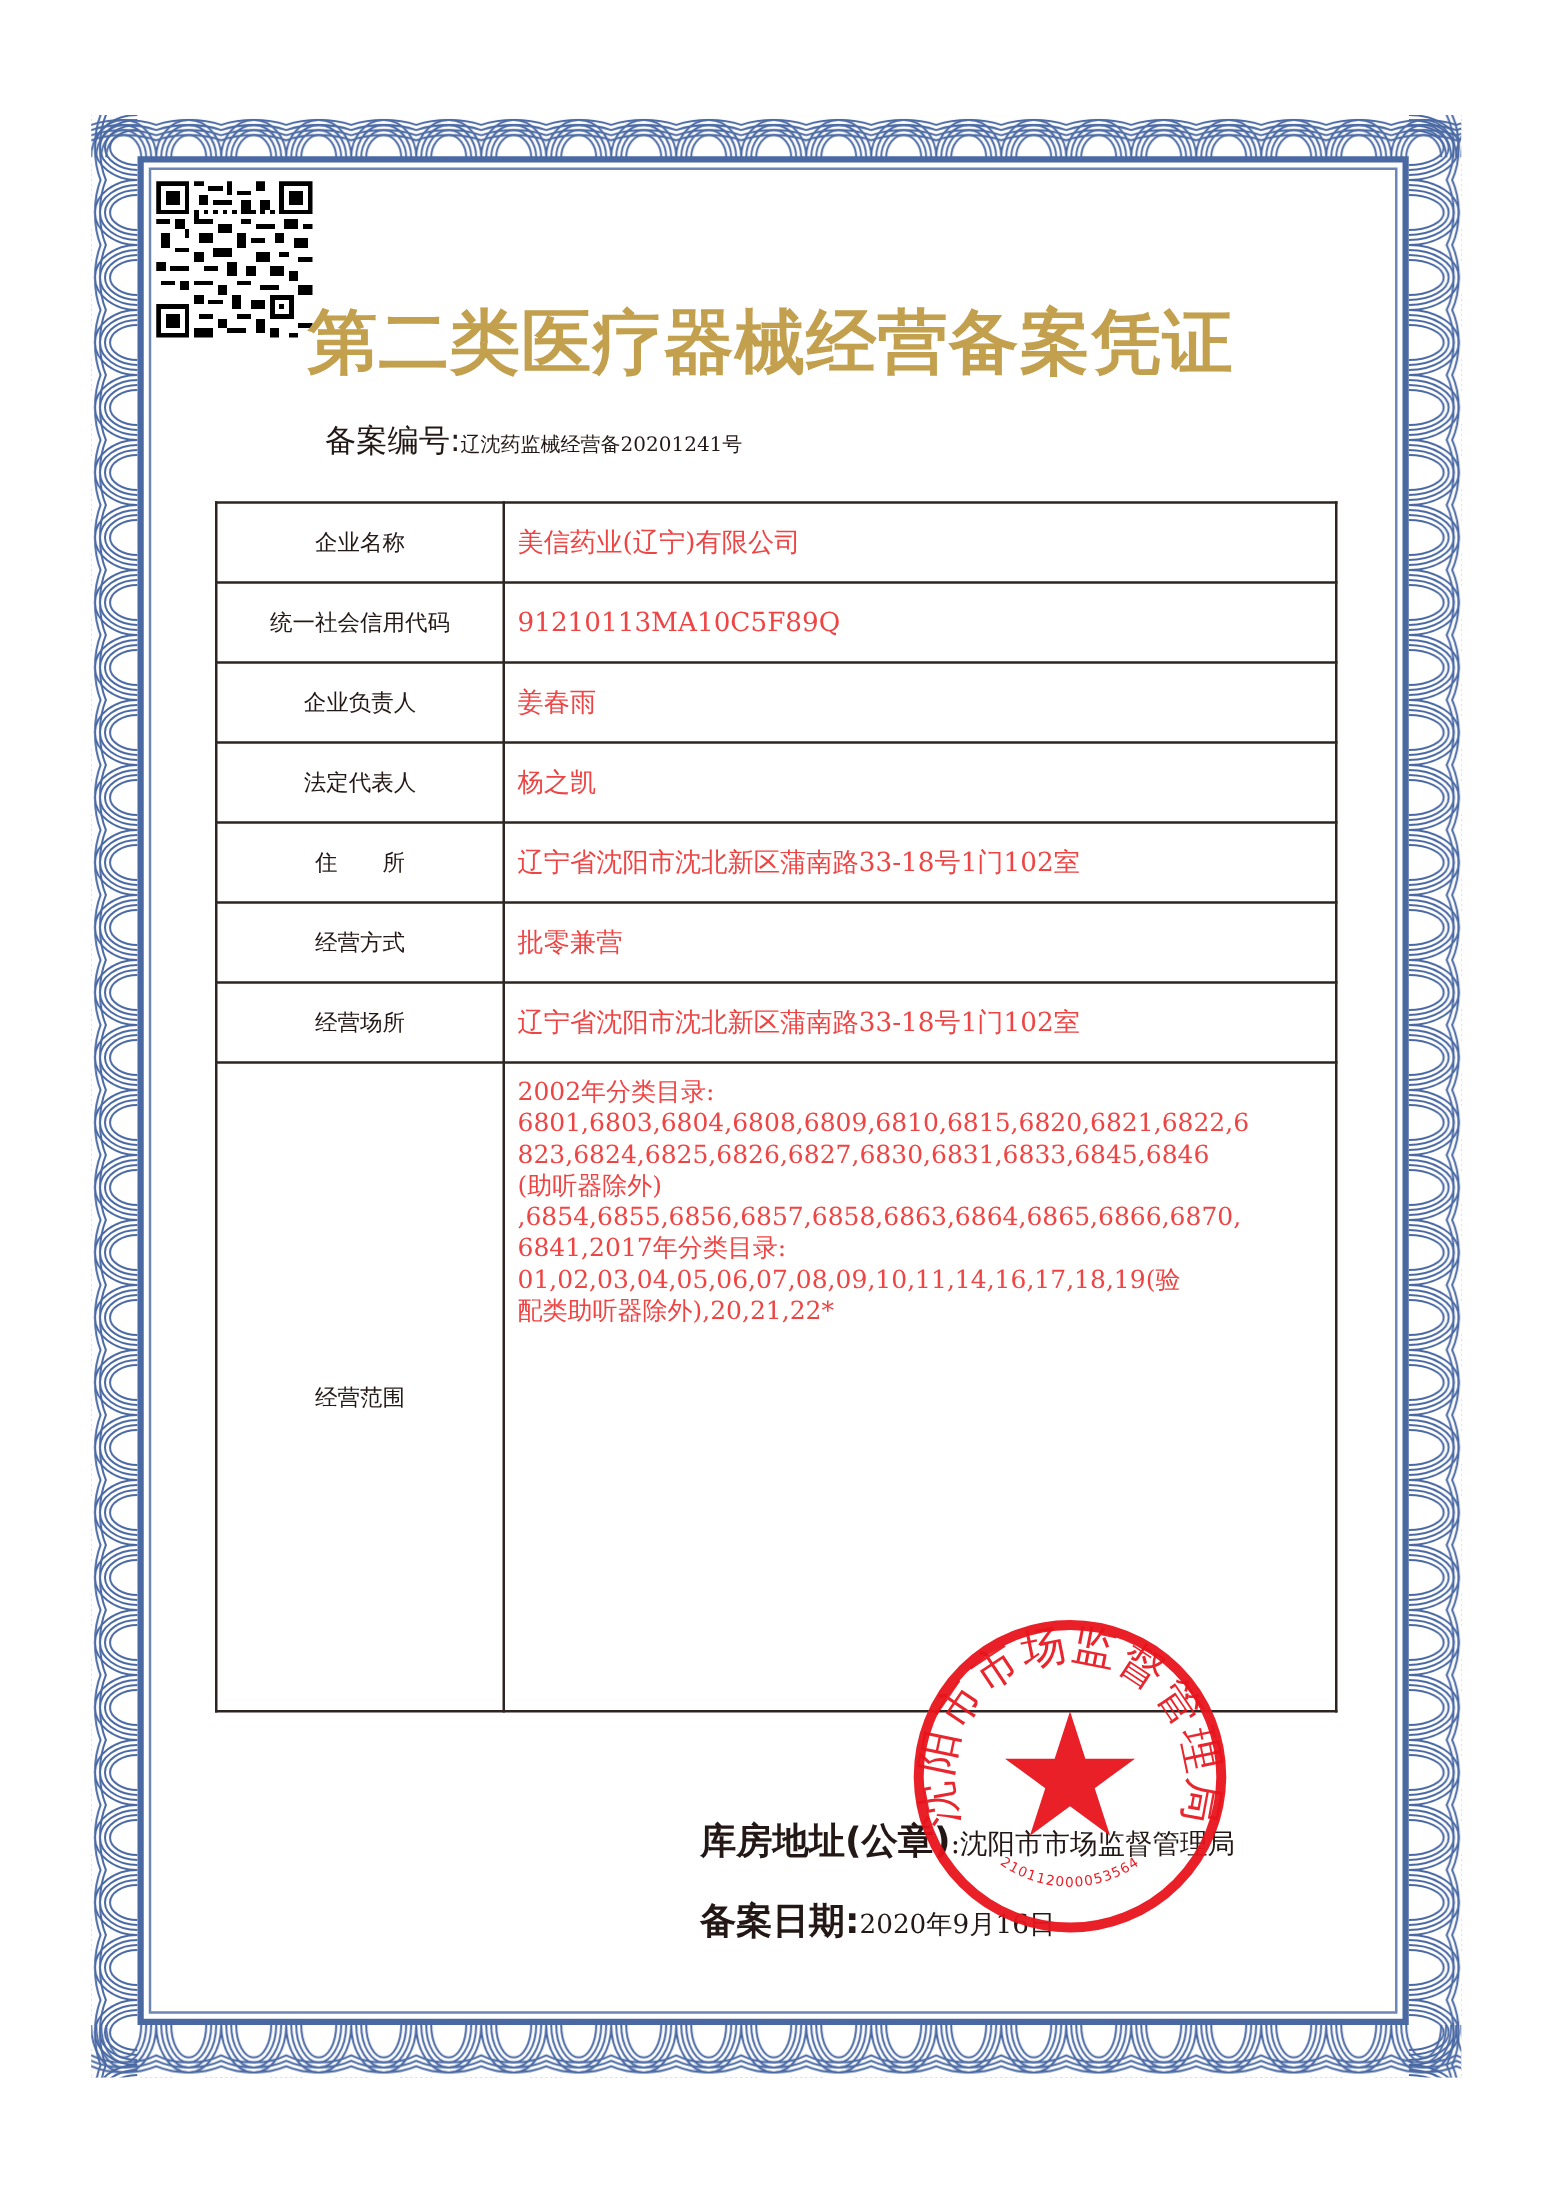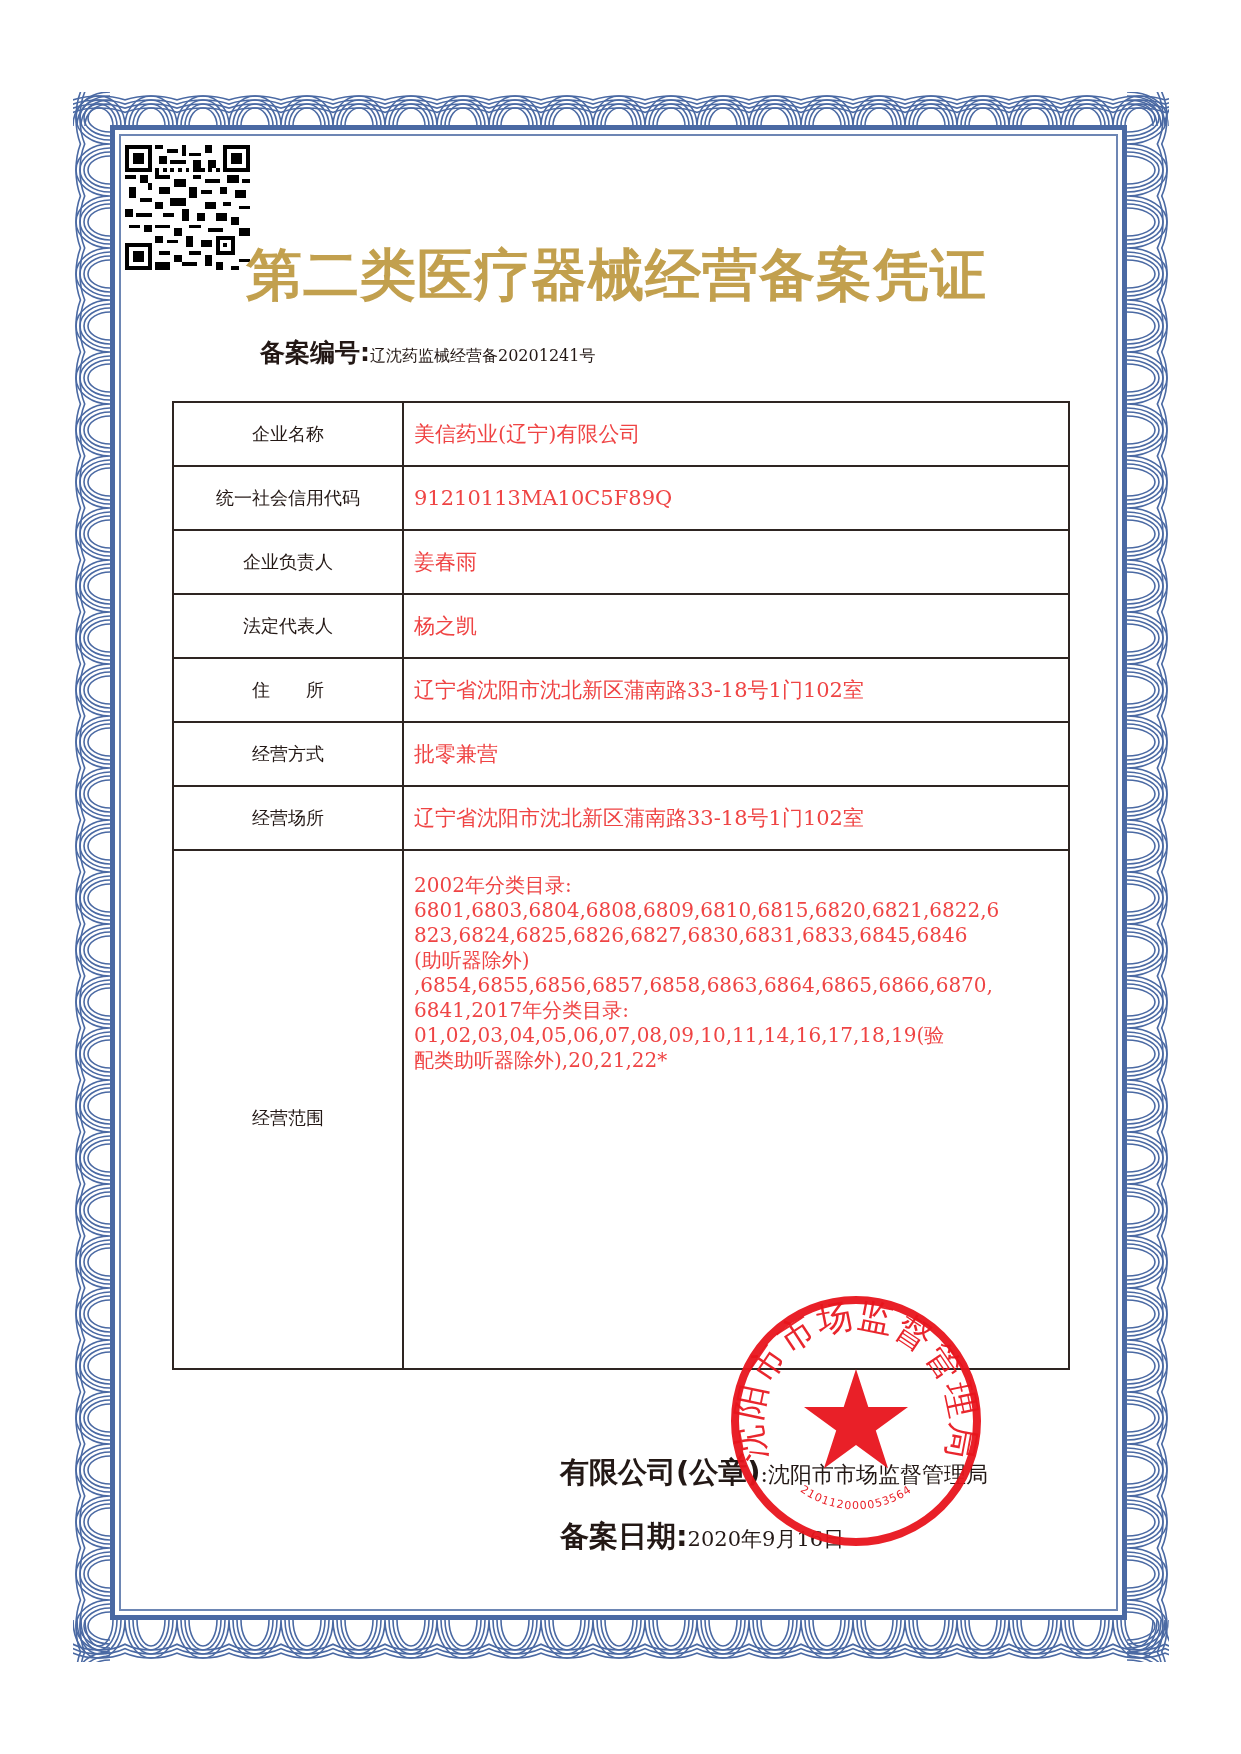--- a/index.html
+++ b/index.html
@@ -14,37 +14,37 @@
 
   .qr { position: absolute; left: 125px; top: 145px; width: 125px; height: 125px; }
 
   .title {
     position: absolute; left: 246px; top: 236px; width: 760px;
     font-family: "DejaVu Serif", "Liberation Serif", serif;
     font-size: 56px; font-weight: bold; color: #c2a04e; letter-spacing: 1px; white-space: nowrap;
     line-height: 76px;
   }
   .filing-no { position: absolute; left: 260px; top: 336px; font-size: 23px; white-space: nowrap; line-height: 34px; }
-  .filing-no .lbl { font-family: "DejaVu Sans", "Liberation Sans", sans-serif; font-weight: bold; font-size: 25px; }
+  .filing-no .lbl { font-family: "DejaVu Sans", "Liberation Sans", sans-serif; font-weight: normal; font-size: 25px; }
   .filing-no .val { font-size: 16px; }
 
   table.info {
     position: absolute; left: 172px; top: 401px; width: 898px; height: 969px;
     border-collapse: collapse; table-layout: fixed;
   }
   table.info td { border: 2px solid #2e2522; padding: 0; vertical-align: middle; }
   td.lab {
     width: 228px; text-align: center; font-family: "DejaVu Sans", "Liberation Sans", sans-serif;
     font-size: 18px; color: #231815;
   }
   td.val { font-size: 21px; padding-left: 10px !important; padding-top: 0 !important; color: #ef4444; }
   tr.r { height: 64px; }
   td.top { vertical-align: top; padding-top: 16px !important; }
   td.warehouse-val { vertical-align: middle; padding-top: 18px !important; }
-  .scope { font-size: 20px; line-height: 25px; padding-top: 22px; padding-right: 12px; word-break: break-all; }
+  .scope { font-size: 20px; line-height: 25px; padding-top: 10px; padding-right: 12px; word-break: break-all; }
   .scope div { white-space: nowrap; }
 
   .dept { position: absolute; left: 560px; top: 1452px; white-space: nowrap; line-height: 40px; }
   .dept .lbl, .date .lbl { font-family: "DejaVu Sans", "Liberation Sans", sans-serif; font-size: 29px; font-weight: bold; color: #231815; }
   .dept .val { font-size: 22px; }
   .date { position: absolute; left: 560px; top: 1516px; white-space: nowrap; line-height: 40px; }
   .date .val { font-size: 21px; }
 
   #seal { position: absolute; left: 728px; top: 1293px; width: 256px; height: 256px; }
 </style>
@@ -241,21 +241,21 @@
         <div>6841,2017年分类目录:</div>
         <div>01,02,03,04,05,06,07,08,09,10,11,14,16,17,18,19(验</div>
         <div>配类助听器除外),20,21,22*</div>
       </div>
     </td>
   </tr>
 </tbody>
   </table>
 
 <div class="dept">
-  <span class="lbl">有限公司(公章)</span><span class="val">:沈阳市市场监督管理局</span>
+  <span class="lbl">库房地址(公章)</span><span class="val">:沈阳市市场监督管理局</span>
 </div>
 <div class="date">
   <span class="lbl">备案日期:</span><span class="val">2020年9月16日</span>
 </div>
 
 <svg id="seal" viewBox="0 0 256 256" xmlns="http://www.w3.org/2000/svg">
   <defs>
     <path id="sealArc" d="M 42,170 A 95,95 0 1 1 214,170"></path>
     <path id="sealCodeArc" d="M 58,186 A 96,96 0 0 0 198,186"></path>
   </defs>

